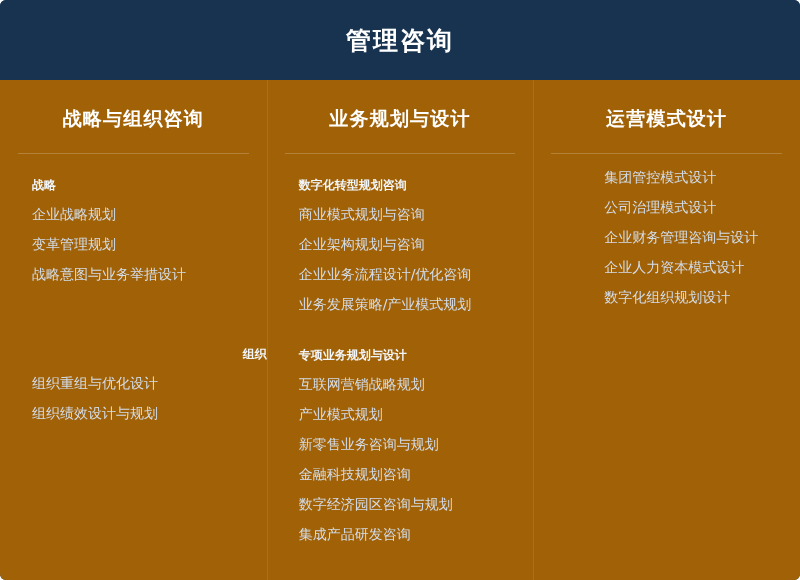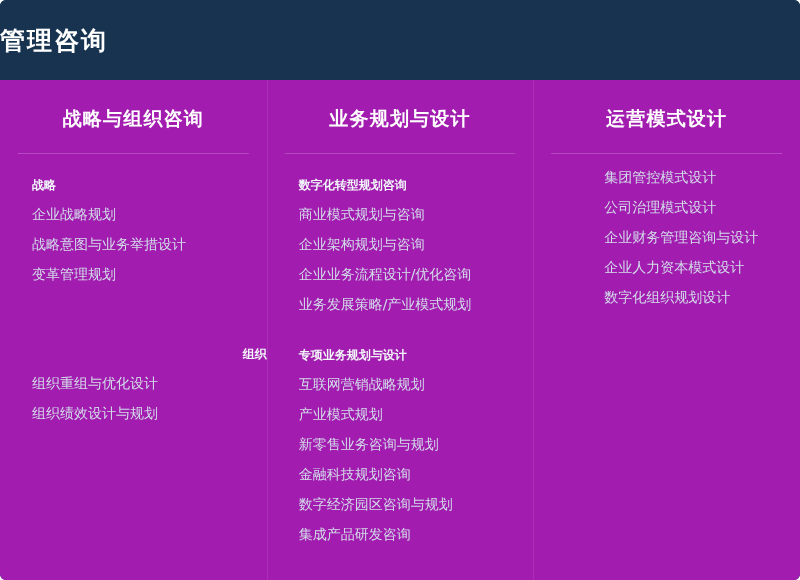--- a/index.html
+++ b/index.html
@@ -33,39 +33,40 @@
     background-color: #173350;
   }
   #header-inner {
     position: absolute;
     left: 0;
     top: 0;
     width: 800px;
     height: 80px;
     display: flex;
     align-items: center;
+    justify-content: center;
   }
   #page-title {
     font-size: 25px;
     font-weight: bold;
     color: #ffffff;
     letter-spacing: 2px;
     line-height: 1;
     margin: 0;
     padding: 0;
   }
   
   #columns {
     position: absolute;
     left: 0;
     top: 80px;
     width: 800px;
     height: 500px;
     display: flex;
-    background: #a21caf;
+    background: #a16207;
   }
   .column {
     position: relative;
     box-sizing: border-box;
     flex: 0 0 266.66px;
     width: 266.66px;
     padding: 0;
   }
   .col-divider {
     position: absolute;
@@ -140,22 +141,22 @@
   <div id="columns">
 
     <div class="column c1">
       <div class="col-head">战略与组织咨询</div>
       <div class="head-rule"></div>
       <div class="col-body">
 
         <div class="section">
           <div class="section-title section-first">战略</div>
           <div class="item">企业战略规划</div>
+          <div class="item">变革管理规划</div>
           <div class="item">战略意图与业务举措设计</div>
-          <div class="item">变革管理规划</div>
         </div>
 
         <div class="section">
           <div class="section-title section-gap">组织</div>
           <div class="item">组织重组与优化设计</div>
           <div class="item">组织绩效设计与规划</div>
         </div>
 
       </div>
     </div>

